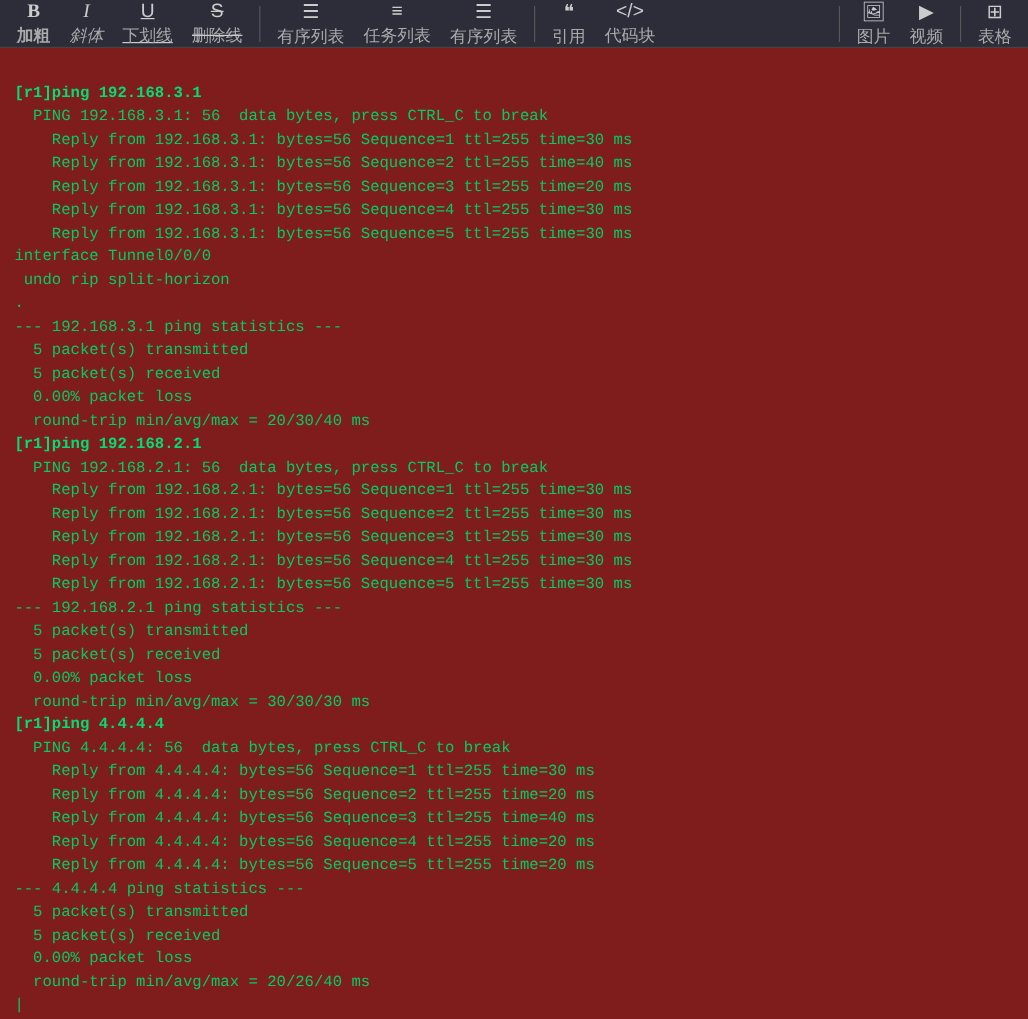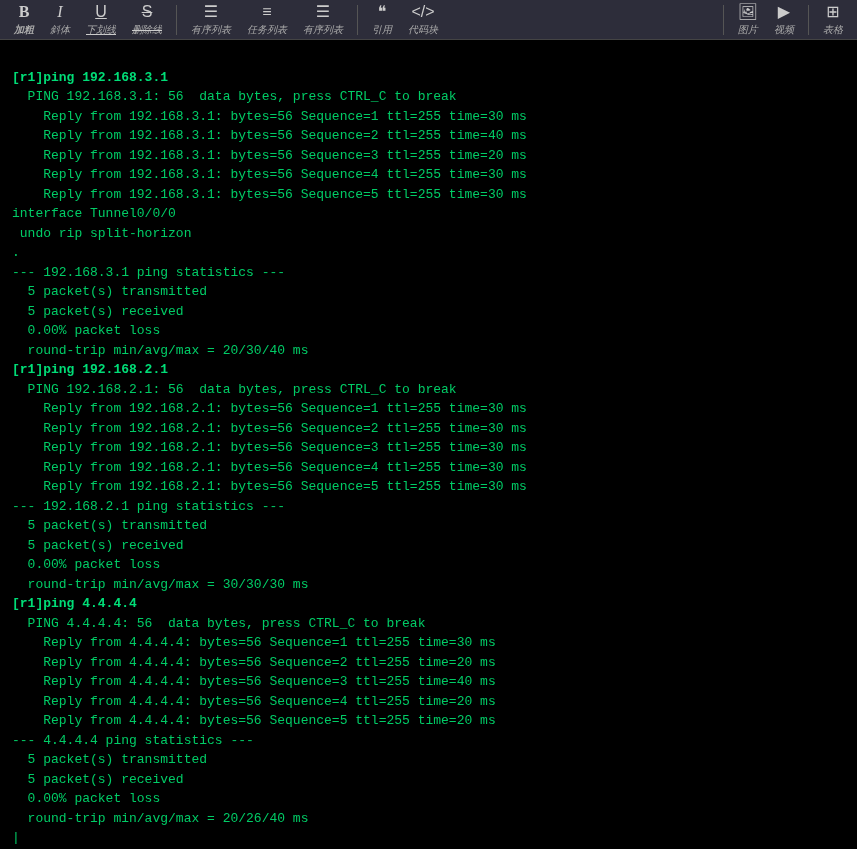--- a/index.html
+++ b/index.html
@@ -39,23 +39,22 @@
       gap: 2px;
       padding: 2px 6px;
     }
 
     .toolbar-icon {
       font-size: 16px;
       color: #ccc;
     }
 
     .toolbar-label {
-      font-size: 10px;
+      font-size: 14px;
       color: #aaa;
-      font-style: italic;
     }
 
     .toolbar-separator {
       width: 1px;
       height: 30px;
       background: #555;
       margin: 0 4px;
     }
 
     .toolbar-left {
@@ -91,21 +90,21 @@
       text-decoration: underline;
     }
 
     .strikethrough-btn {
       font-size: 14px;
       color: #ccc;
       text-decoration: line-through;
     }
 
     .terminal-area {
-      background-color: #000000;
+      background-color: #7f1d1d;
       color: #00cc66;
       padding: 8px 12px;
       height: calc(849px - 40px);
       overflow-y: auto;
       line-height: 1.5;
       white-space: pre;
       font-size: 13px;
     }
   </style>
 </head>

